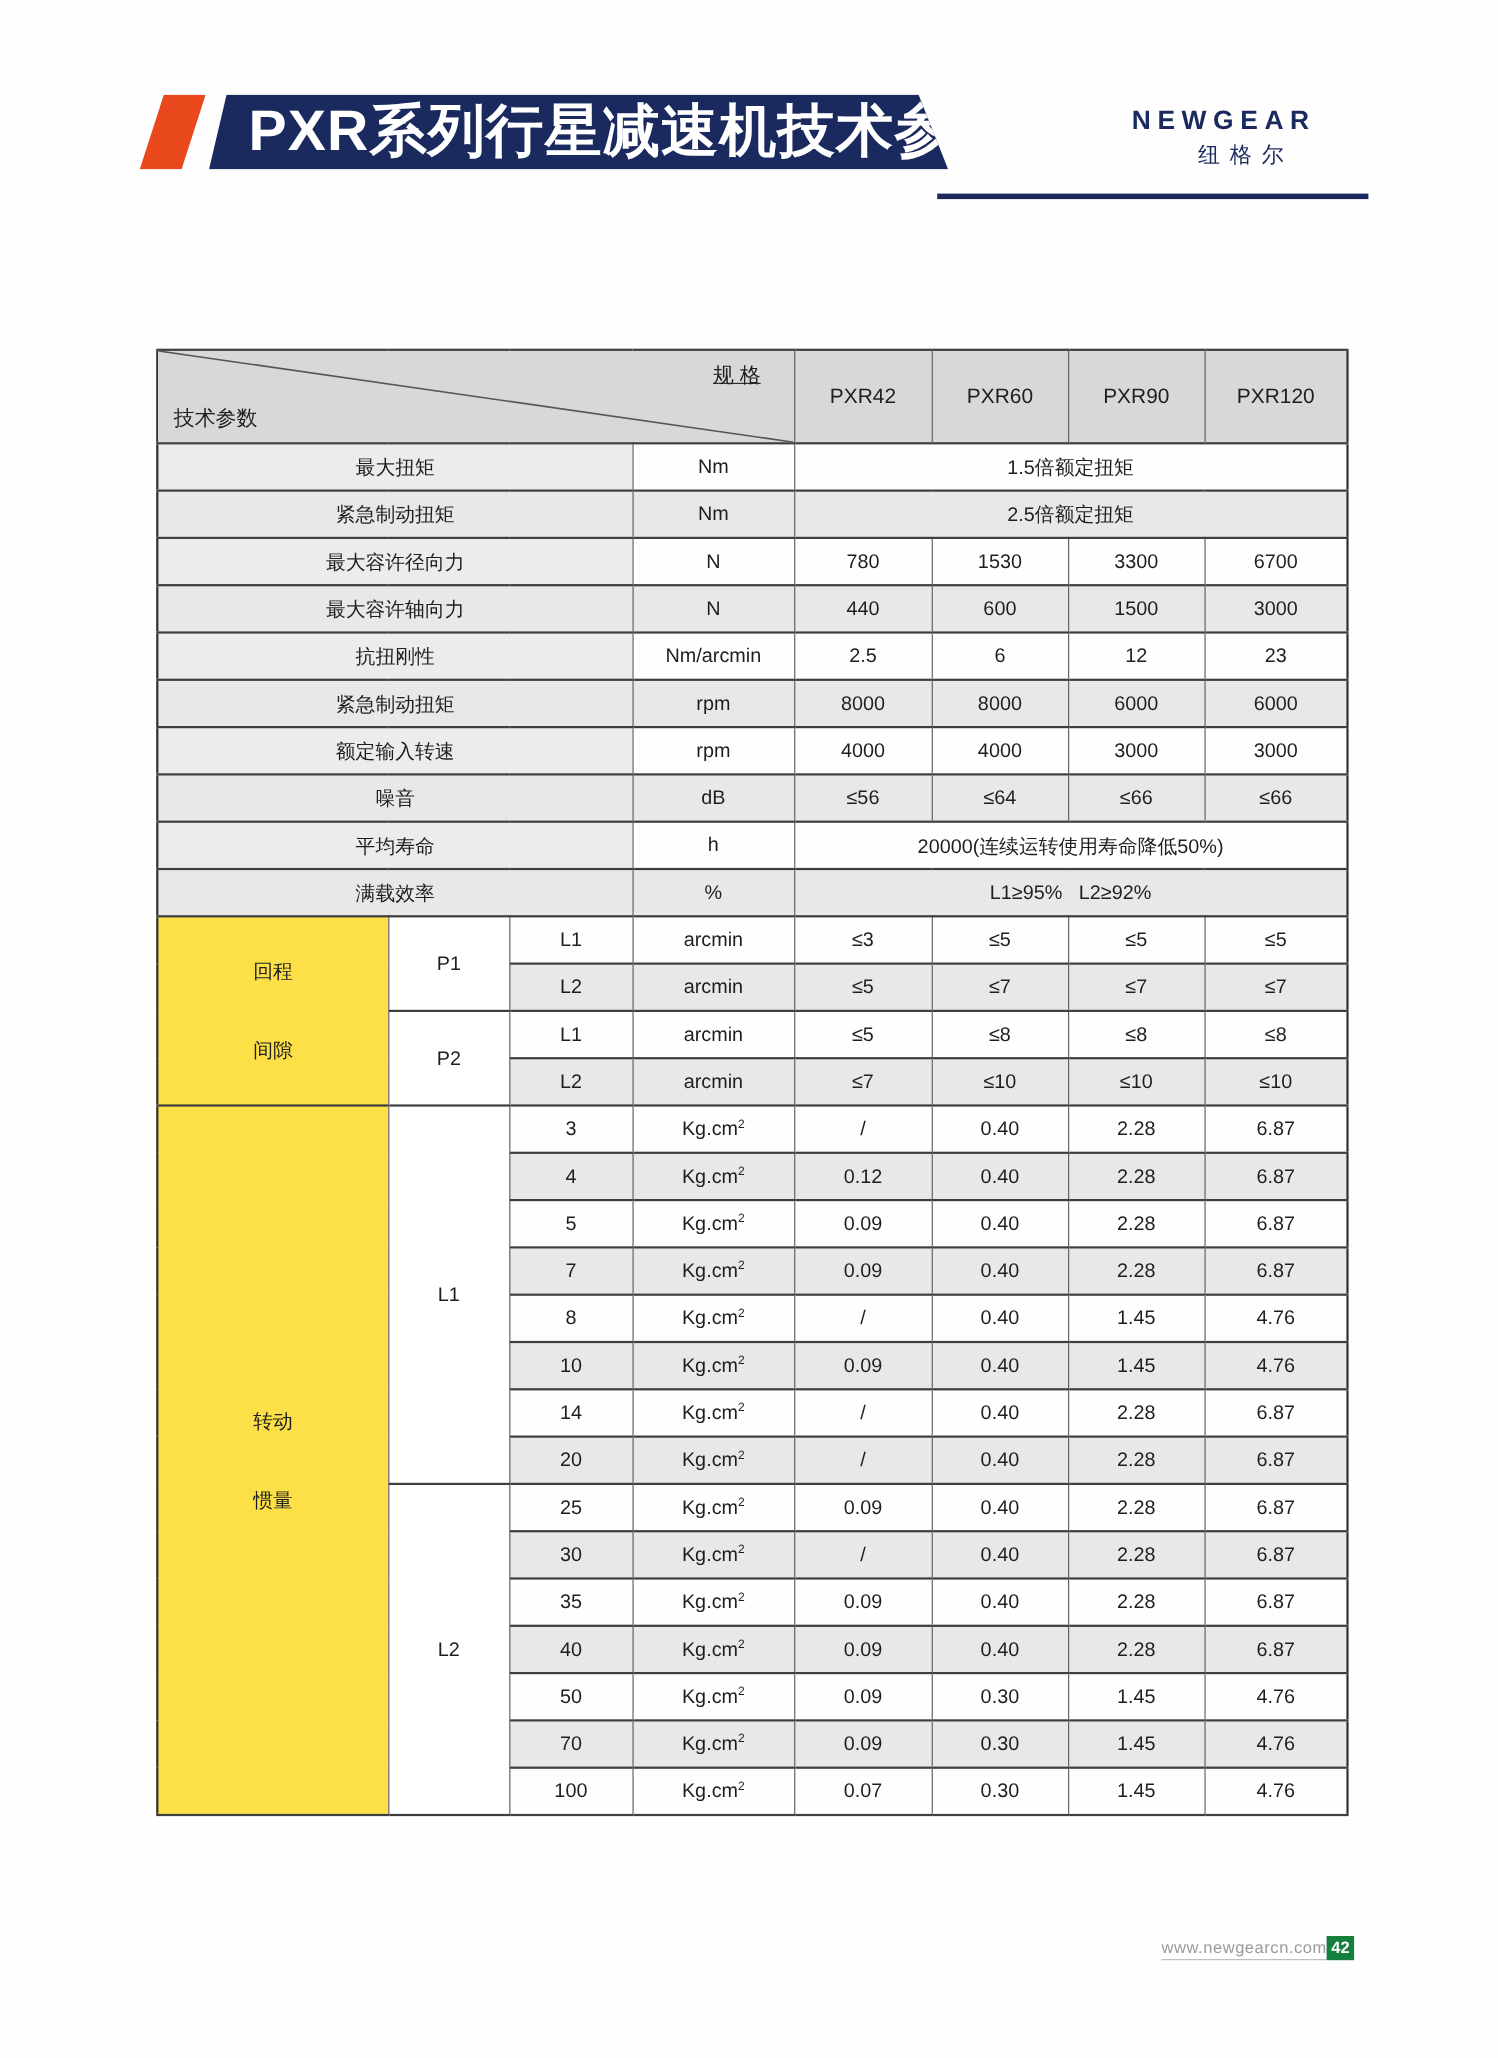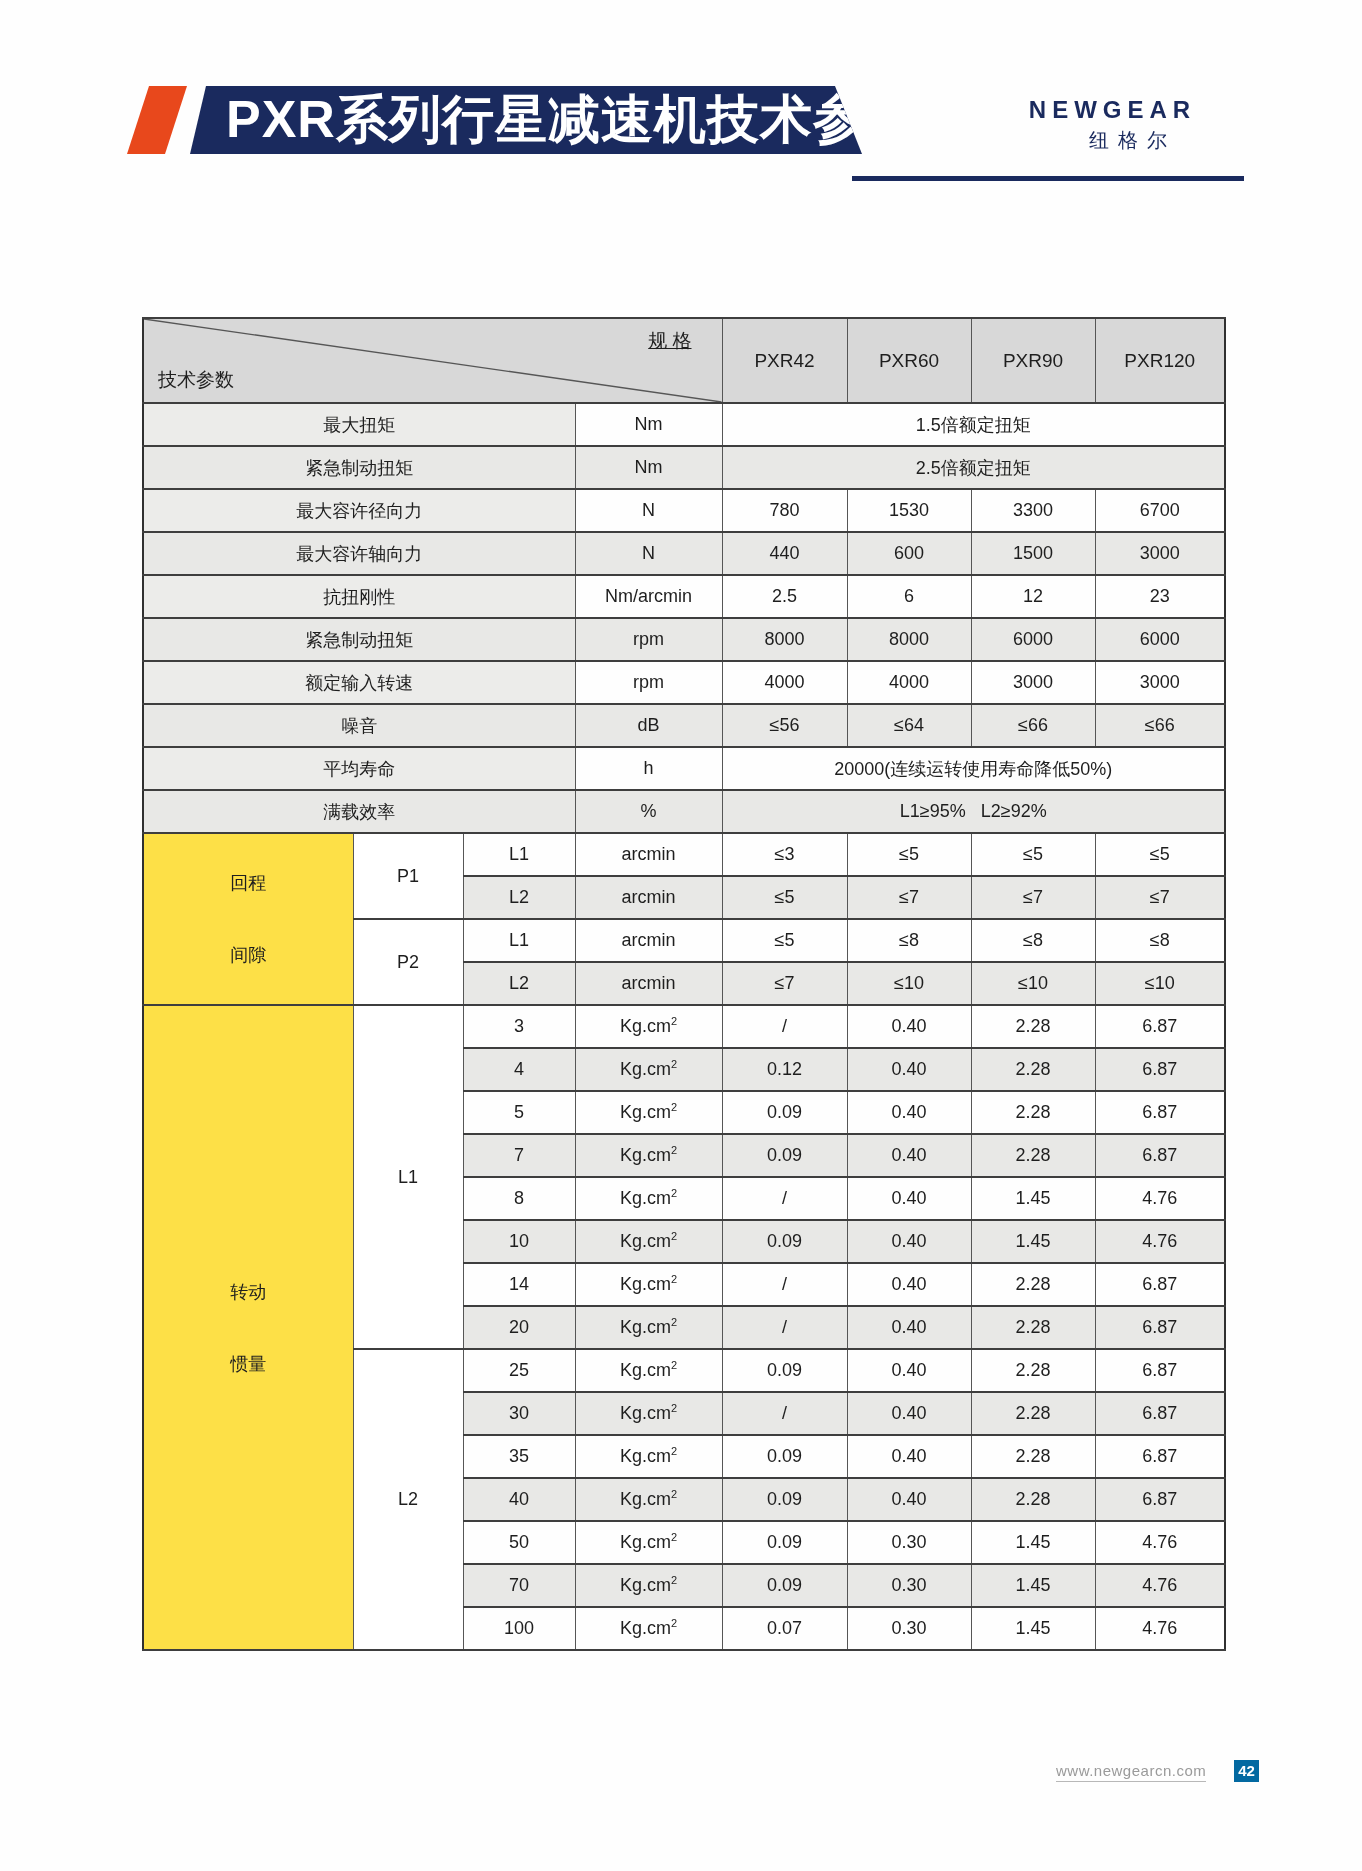--- a/index.html
+++ b/index.html
@@ -30,23 +30,23 @@
   td.plain{background:#fff;}
   td.mlabel{background:#fde047;white-space:pre-line;line-height:72px;font-size:19px;}
   td.spanv{white-space:pre;margin-left:24px;}
   .corner{position:relative;background:#d8d8d8;}
   .corner svg{position:absolute;left:0;top:0;width:100%;height:100%;display:block;}
   .c-tr{position:absolute;top:9px;right:30px;font-size:19px;text-decoration:underline;}
   .c-bl{position:absolute;bottom:9px;left:14px;font-size:19px;}
   .spec sup{font-size:11px;line-height:0;}
 
   
-  .footer{position:absolute;left:1056px;top:1760px;display:flex;align-items:flex-end;gap:28px;}
+  .footer{position:absolute;left:1056px;top:1760px;display:flex;align-items:flex-end;}
   .furl{font-size:15px;color:#9a9a9a;letter-spacing:.5px;border-bottom:1px solid #b8b8b8;padding-bottom:2px;}
-  .fpage{background:#0369a1;color:#fff;font-size:15px;font-weight:bold;padding:2px 4px 3px 4px;}
+  .fpage{background:#15803d;color:#fff;font-size:15px;font-weight:bold;padding:2px 4px 3px 4px;}
 </style>
 </head>
 <body>
 
 <div class="page">
 
   <div class="orange-mark"></div>
   <div class="banner">
     <span class="banner-title">PXR系列行星减速机技术参数</span>
   </div>

